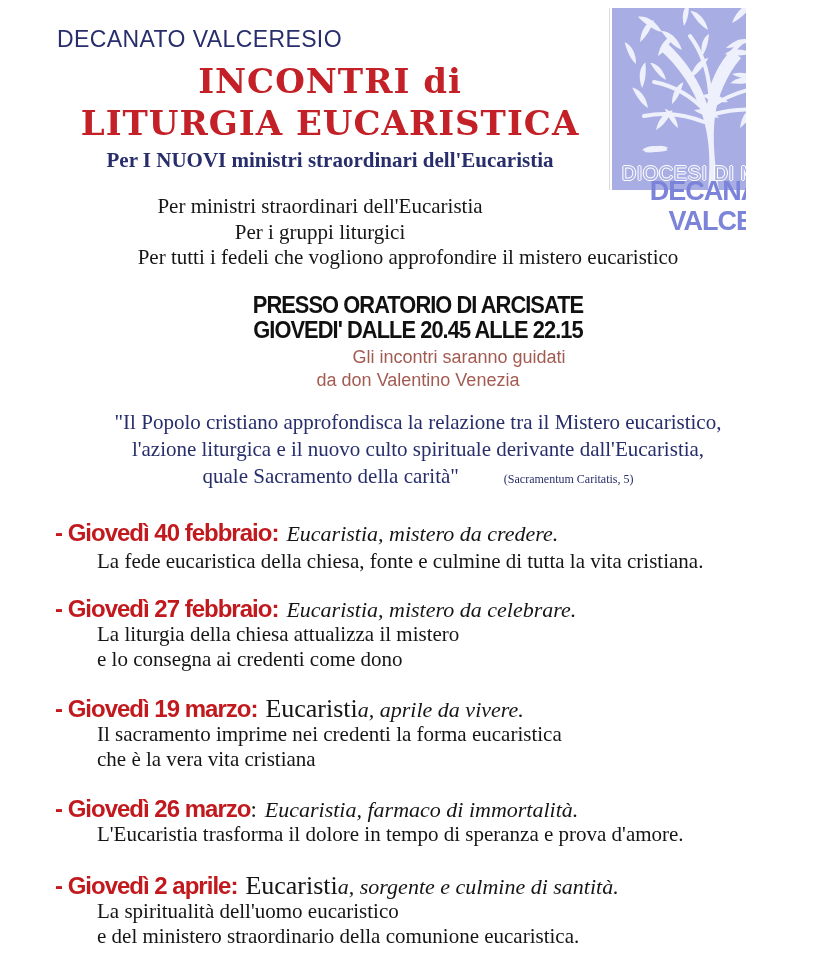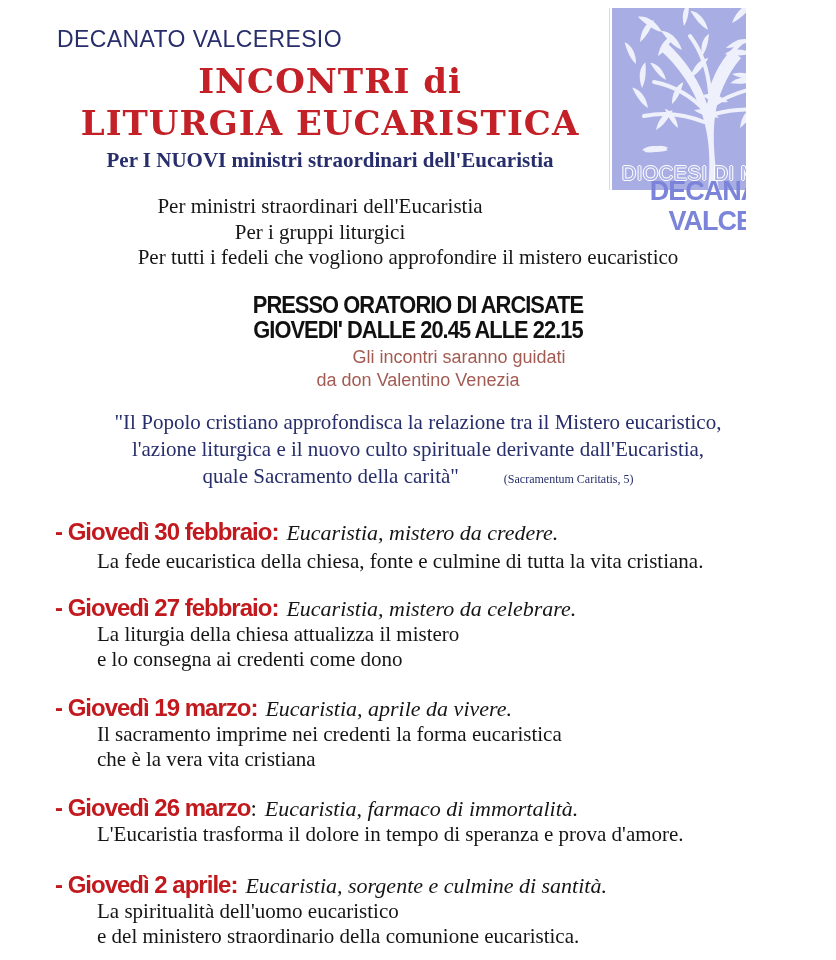--- a/index.html
+++ b/index.html
@@ -35,21 +35,21 @@
   
   .quote { left:0; width:836px; text-align:center; font-size:21px; color:#272e6b; white-space:nowrap; }
   .q1 { top:410px; } .q2 { top:437px; } .q3 { top:464px; }
   .citation { font-size:12px; margin-left:45px; }
 
   
   .s-head { left:55px; white-space:nowrap; }
   .s-date { font-family:"Liberation Sans",sans-serif; font-weight:bold;
             font-size:24px; letter-spacing:-1px; color:#c1191d; }
   .s-sep  { font-size:23px; color:#151515; }
-  .s-lead-r { margin-left:8px; font-size:22px; color:#151515;font-style:italic; }
+  .s-lead-r { margin-left:8px; font-size:26px; color:#151515; }
   .s-lead-i { font-style:italic; font-size:22px; color:#151515; }
   .s-body { left:97px; font-size:21px; color:#151515; white-space:nowrap; }
   .h1 { top:518px; } .b1a { top:549px; }
   .h2 { top:594px; } .b2a { top:622px; } .b2b { top:647px; }
   .h3 { top:694px; } .b3a { top:722px; } .b3b { top:747px; }
   .h4 { top:794px; } .b4a { top:822px; }
   .h5 { top:871px; } .b5a { top:899px; } .b5b { top:924px; }
 
   
   .logo-edge { left:609px; top:8px; width:1px; height:182px; background:#dcdcdc; }
@@ -147,21 +147,21 @@
 
   <div class="abs venue venue1">PRESSO ORATORIO DI ARCISATE</div>
   <div class="abs venue venue2">GIOVEDI' DALLE 20.45 ALLE 22.15</div>
   <div class="abs guide guide1">Gli incontri saranno guidati</div>
   <div class="abs guide guide2">da don Valentino Venezia</div>
 
   <div class="abs quote q1">"Il Popolo cristiano approfondisca la relazione tra il Mistero eucaristico,</div>
   <div class="abs quote q2">l'azione liturgica e il nuovo culto spirituale derivante dall'Eucaristia,</div>
   <div class="abs quote q3"><span>quale Sacramento della carità"</span><span class="citation">(Sacramentum Caritatis, 5)</span></div>
 
-  <div class="abs s-head h1"><span class="s-date">- Giovedì 30 febbraio:</span><span class="s-sep"></span><span class="s-lead-r"></span><span class="s-lead-i">Eucaristia, mistero da credere.</span></div>
+  <div class="abs s-head h1"><span class="s-date">- Giovedì 40 febbraio:</span><span class="s-sep"></span><span class="s-lead-r"></span><span class="s-lead-i">Eucaristia, mistero da credere.</span></div>
   <div class="abs s-body b1a">La fede eucaristica della chiesa, fonte e culmine di tutta la vita cristiana.</div>
 
   <div class="abs s-head h2"><span class="s-date">- Giovedì 27 febbraio:</span><span class="s-sep"></span><span class="s-lead-r"></span><span class="s-lead-i">Eucaristia, mistero da celebrare.</span></div>
   <div class="abs s-body b2a">La liturgia della chiesa attualizza il mistero</div>
   <div class="abs s-body b2b">e lo consegna ai credenti come dono</div>
 
   <div class="abs s-head h3"><span class="s-date">- Giovedì 19 marzo:</span><span class="s-sep"></span><span class="s-lead-r">Eucaristi</span><span class="s-lead-i">a, aprile da vivere.</span></div>
   <div class="abs s-body b3a">Il sacramento imprime nei credenti la forma eucaristica</div>
   <div class="abs s-body b3b">che è la vera vita cristiana</div>
 

